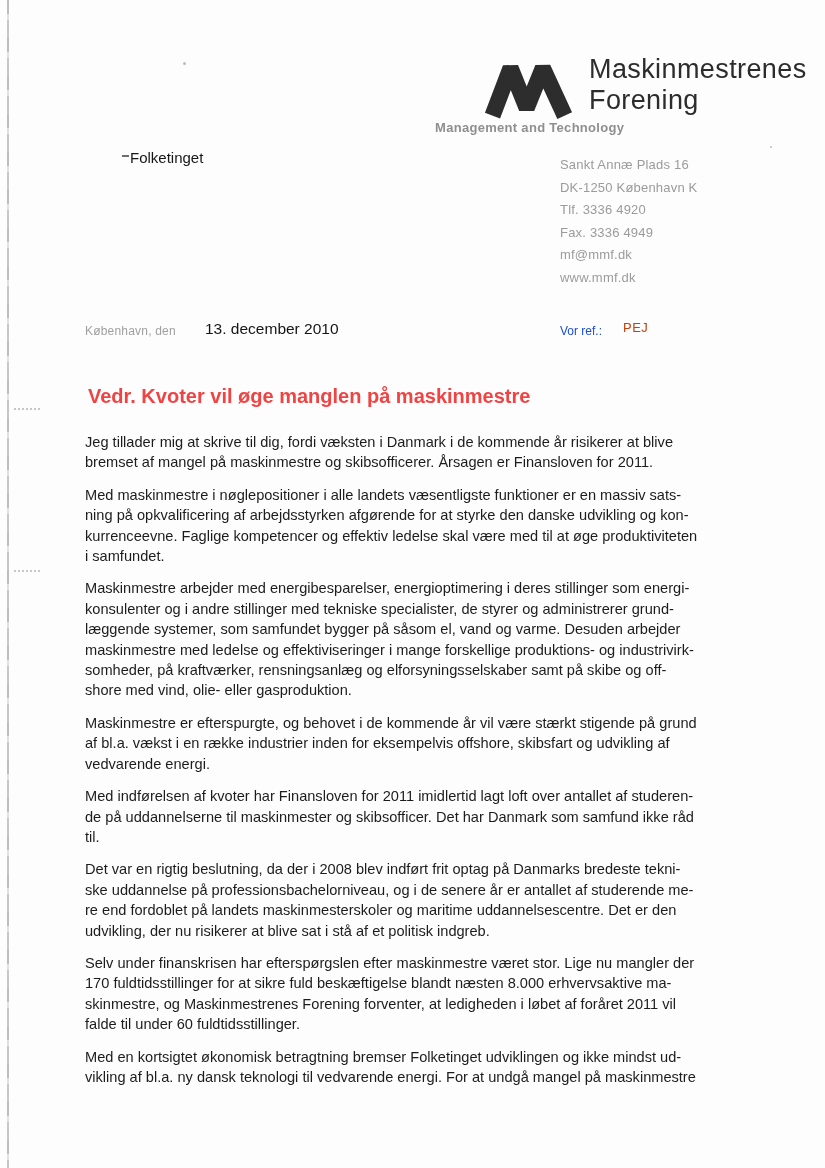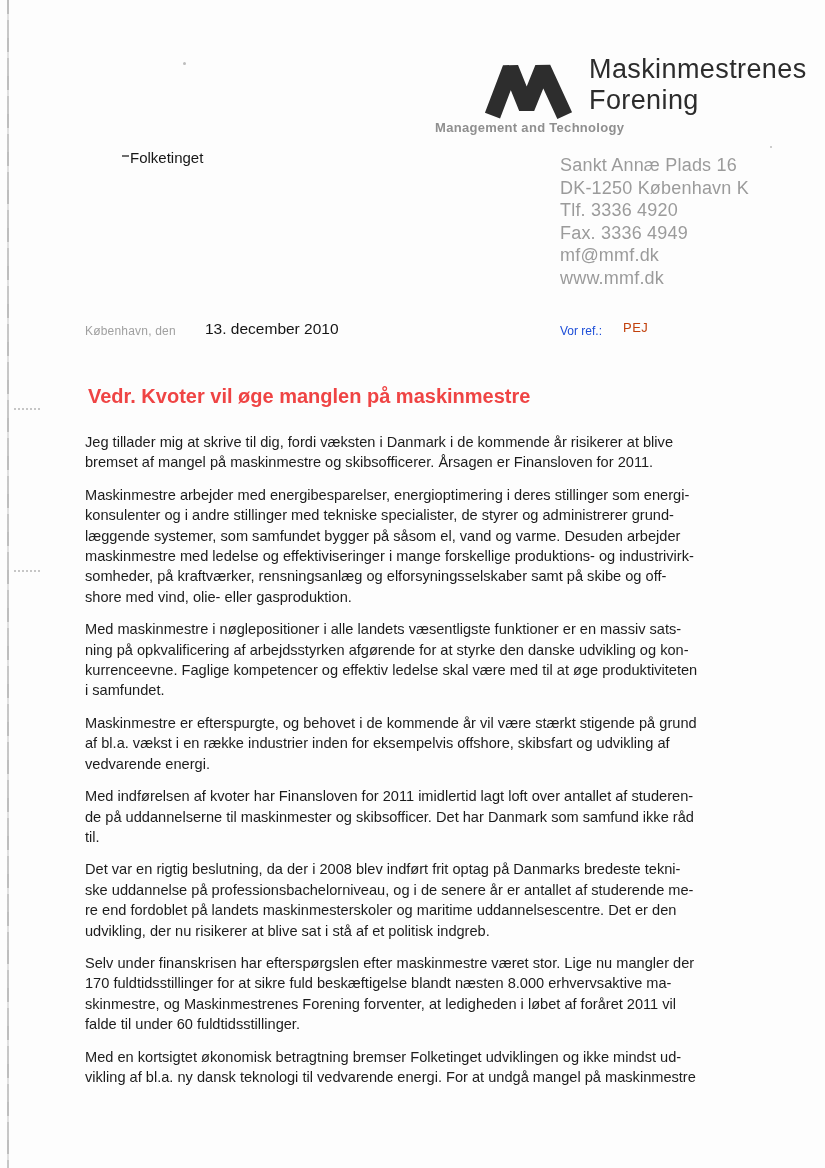--- a/index.html
+++ b/index.html
@@ -44,21 +44,21 @@
   }
 
   
   .recipient{
     position:absolute;left:88px;top:149px;
     font-size:15px;color:#161616;margin-left:34px;
   }
   .recipient::before{content:"";display:inline-block;width:7px;height:2px;background:#4a4a4a;vertical-align:6px;margin-right:1px;opacity:.8;}
   .sender-address{
     position:absolute;left:560px;top:154px;
-    font-size:18px;line-height:22.5px;color:#9b9b9b;letter-spacing:.2px;
+    font-size:13px;line-height:22.5px;color:#9b9b9b;letter-spacing:.2px;
   }
 
   
   .place-label{position:absolute;left:85px;top:324px;font-size:12px;color:#a0a0a0;letter-spacing:.2px;}
   .date-value{position:absolute;left:205px;top:320px;font-size:15.5px;color:#151515;}
   .ref-label{position:absolute;left:560px;top:324px;font-size:12px;color:#1d4ed8;}
   .ref-value{position:absolute;left:623px;top:320px;font-size:13px;color:#c2410c;letter-spacing:.5px;}
 
   
   .subject{
@@ -110,30 +110,30 @@
   <div class="place-label">København, den</div>
   <div class="date-value">13. december 2010</div>
   <div class="ref-label">Vor ref.:</div>
   <div class="ref-value">PEJ</div>
 
   <div class="subject">Vedr. Kvoter vil øge manglen på maskinmestre</div>
 
   <div class="body-text">
     <p>Jeg tillader mig at skrive til dig, fordi væksten i Danmark i de kommende år risikerer at blive
 bremset af mangel på maskinmestre og skibsofficerer. Årsagen er Finansloven for 2011.</p>
+    <p>Med maskinmestre i nøglepositioner i alle landets væsentligste funktioner er en massiv sats-
+ning på opkvalificering af arbejdsstyrken afgørende for at styrke den danske udvikling og kon-
+kurrenceevne. Faglige kompetencer og effektiv ledelse skal være med til at øge produktiviteten
+i samfundet.</p>
     <p>Maskinmestre arbejder med energibesparelser, energioptimering i deres stillinger som energi-
 konsulenter og i andre stillinger med tekniske specialister, de styrer og administrerer grund-
 læggende systemer, som samfundet bygger på såsom el, vand og varme. Desuden arbejder
 maskinmestre med ledelse og effektiviseringer i mange forskellige produktions- og industrivirk-
 somheder, på kraftværker, rensningsanlæg og elforsyningsselskaber samt på skibe og off-
 shore med vind, olie- eller gasproduktion.</p>
-    <p>Med maskinmestre i nøglepositioner i alle landets væsentligste funktioner er en massiv sats-
-ning på opkvalificering af arbejdsstyrken afgørende for at styrke den danske udvikling og kon-
-kurrenceevne. Faglige kompetencer og effektiv ledelse skal være med til at øge produktiviteten
-i samfundet.</p>
     <p>Maskinmestre er efterspurgte, og behovet i de kommende år vil være stærkt stigende på grund
 af bl.a. vækst i en række industrier inden for eksempelvis offshore, skibsfart og udvikling af
 vedvarende energi.</p>
     <p>Med indførelsen af kvoter har Finansloven for 2011 imidlertid lagt loft over antallet af studeren-
 de på uddannelserne til maskinmester og skibsofficer. Det har Danmark som samfund ikke råd
 til.</p>
     <p>Det var en rigtig beslutning, da der i 2008 blev indført frit optag på Danmarks bredeste tekni-
 ske uddannelse på professionsbachelorniveau, og i de senere år er antallet af studerende me-
 re end fordoblet på landets maskinmesterskoler og maritime uddannelsescentre. Det er den
 udvikling, der nu risikerer at blive sat i stå af et politisk indgreb.</p>

